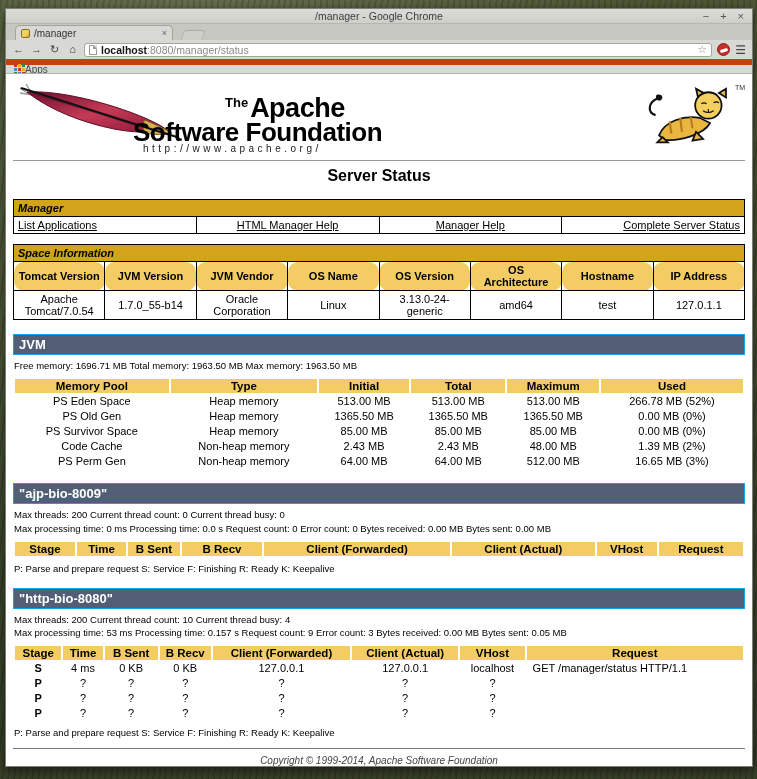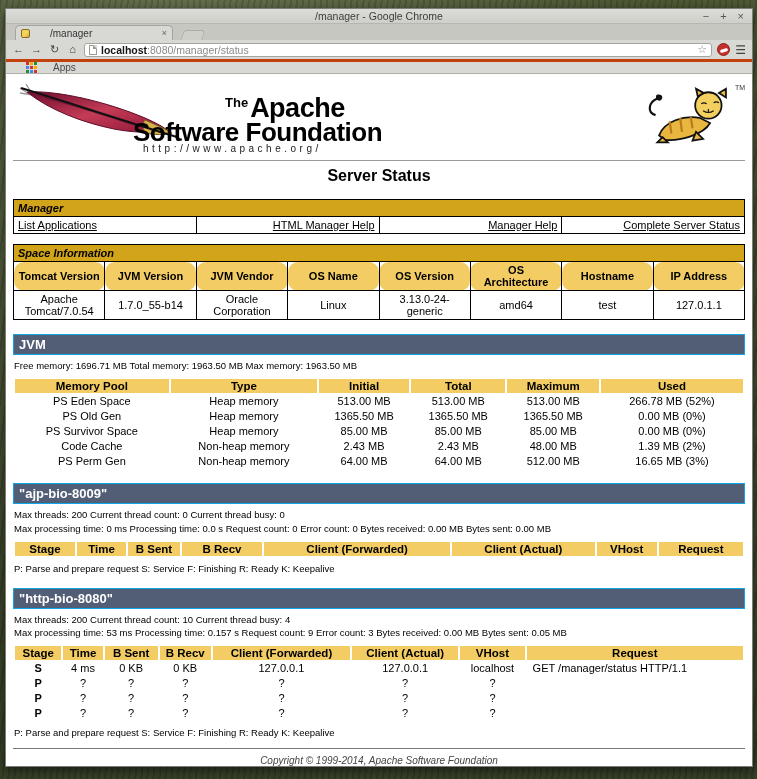--- a/index.html
+++ b/index.html
@@ -22,21 +22,21 @@
     display:flex; align-items:center; justify-content:center; position:relative;
     border-bottom:1px solid #b7b7b1; flex:0 0 auto; }
   .titlebar .title { font-size:10.5px; color:#3c3c3c; }
   .win-controls { position:absolute; right:8px; top:0; height:100%;
     display:flex; gap:11px; align-items:center; }
   .win-controls span { font-size:11px; line-height:10px; color:#555; cursor:default; }
   
   .tabstrip { height:16px; background:#c7c7c2; position:relative; flex:0 0 auto; }
   .tab { position:absolute; left:9px; bottom:0; width:158px; height:15px;
     background:#d8d8d4; border:1px solid #a4a49e; border-bottom:none;
-    border-radius:5px 5px 0 0; display:flex; align-items:center; padding:0 5px; gap:20px; }
+    border-radius:5px 5px 0 0; display:flex; align-items:center; padding:0 5px; gap:4px; }
   .tab-label { font-size:10px; color:#333; flex:1 1 auto; overflow:hidden; white-space:nowrap; }
   .tab-close { font-size:9px; color:#666; }
   .newtab { position:absolute; left:176px; bottom:0; width:22px; height:10px;
     background:#cfcfca; border:1px solid #adada7; border-bottom:none;
     border-radius:4px 4px 0 0; transform:skewX(-18deg); }
   .favicon { width:9px; height:9px; border-radius:2px; flex:0 0 auto;
     background:linear-gradient(135deg,#f3d25c 60%,#caa32f); border:1px solid #8a6d1c; }
   
   .toolbar { height:19px; background:#d8d8d4; display:flex; align-items:center;
     padding:0 6px; gap:5px; flex:0 0 auto; }
@@ -49,22 +49,22 @@
   .url { font-size:10.5px; white-space:nowrap; overflow:hidden; flex:1 1 auto; }
   .url .host { color:#161616; font-weight:bold; }
   .url .rest { color:#8a8a8a; }
   .star { font-size:11px; color:#9a9a94; }
   .ext-icon { width:13px; height:13px; border-radius:50%; background:#c4302b;
     position:relative; flex:0 0 auto; border:1px solid #8e1f1b; }
   .ext-icon::after { content:""; position:absolute; left:2px; top:5px; width:8px; height:3px;
     background:#fff; border-radius:2px; transform:rotate(-18deg); }
   .menu-icon { font-size:12px; color:#444; }
   
-  .bookmarks { height:14px; background:#d8d8d4; border-top:3px solid #c2410c;
-    display:flex; align-items:center; padding:0 20px; gap:16px; flex:0 0 auto; }
+  .bookmarks { height:14px; background:#d8d8d4; border-top:6px solid #c2410c;
+    display:flex; align-items:center; padding:0 8px; gap:0; flex:0 0 auto; }
   .apps-grid { display:grid; grid-template-columns:repeat(3,3px); grid-gap:1px; }
   .apps-grid i { width:3px; height:3px; display:block; }
   .apps-label { font-size:10px; color:#4a4a4a; }
   
   .content { background:#fff; flex:1 1 auto; overflow:hidden; padding:8px 7px 0 7px;
     border-top:1px solid #b0b0aa; color:#000; }
   .logo-row { display:flex; justify-content:space-between; align-items:flex-start;
     padding:2px 2px 4px 2px; }
   .asf-logo { display:flex; align-items:flex-start; }
   .asf-text { margin-left:-52px; margin-top:6px; }
@@ -76,21 +76,21 @@
   .tm { position:absolute; right:-12px; top:-2px; font-size:7px; color:#333; }
   hr.rule { border:none; border-top:1px solid #9a9a9a; margin:2px 0 6px 0; }
   h1.page-title { font-size:16px; font-weight:bold; text-align:center; margin:6px 0 14px 0; }
   
   table.bordered { width:100%; border-collapse:collapse; table-layout:fixed; margin-bottom:10px; }
   table.bordered td, table.bordered th { border:1px solid #000; font-size:11px; padding:2px 4px; }
   td.section-gold { background:#d2a41a; font-weight:bold; font-style:italic; font-size:12px; }
   table.bordered th { background:#f3cd64; font-weight:bold;border-radius:10px; }
   table.bordered td.val { text-align:center; }
   .link-cell a { color:#000; font-size:11px; }
-  .al { text-align:left; } .ac { text-align:right; } .ar { text-align:right; }
+  .al { text-align:left; } .ac { text-align:center; } .ar { text-align:right; }
   
   .bar { background:#525d76; color:#fff; font-weight:bold; font-size:13px;
     padding:2px 5px; margin:14px 0 4px 0; border:1px solid #0ea5e9; }
   .small-info { font-size:9.5px; line-height:1.4; margin:4px 0 6px 1px; }
   
   table.gold { width:100%; border-collapse:separate; border-spacing:2px 1px;
     table-layout:fixed; margin:2px 0 2px 0; }
   table.gold th { background:#f3cd64; font-weight:bold; font-size:11.5px; padding:1px 2px; }
   table.gold td { font-size:11px; text-align:center; padding:1px 2px; }
   table.conn td:first-child { font-weight:bold; }

